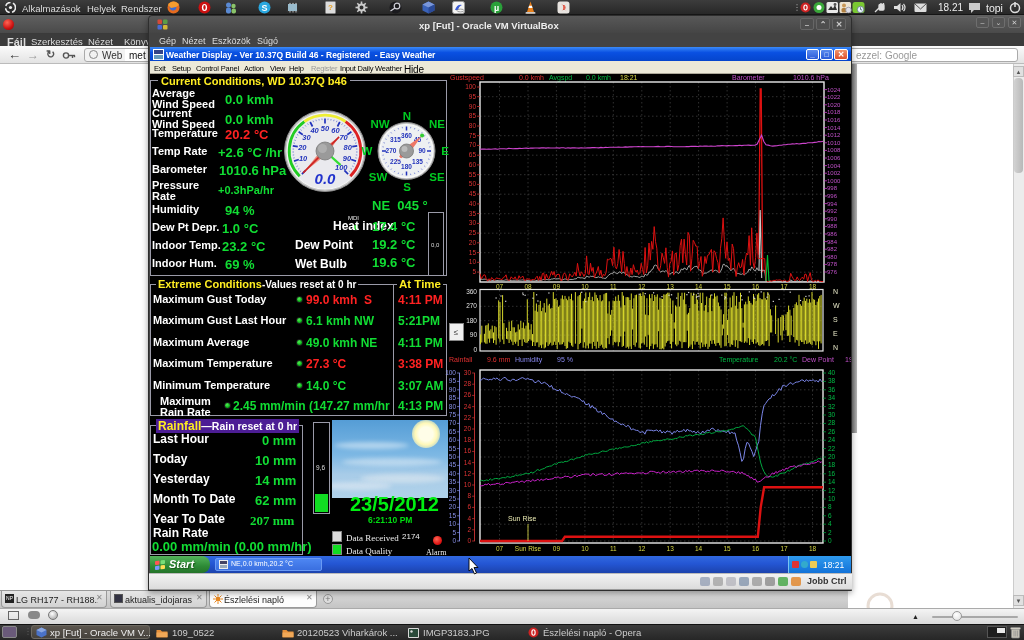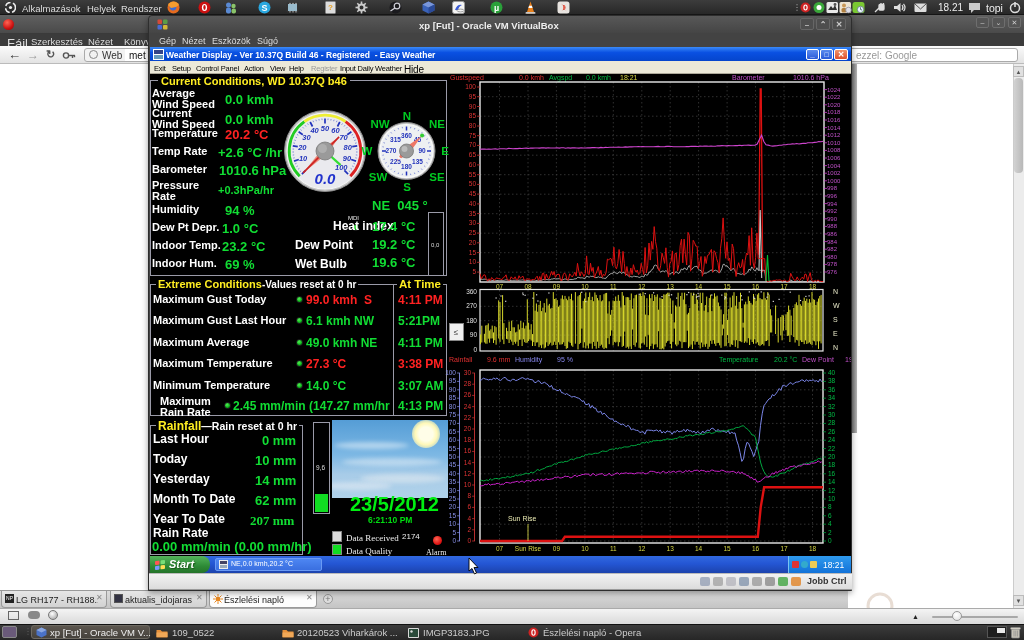--- a/index.html
+++ b/index.html
@@ -23,21 +23,21 @@
   background:radial-gradient(circle at 40% 35%, #55ee55, #00aa11 70%, #007700); border:1px solid #222; }
 </style></head>
 <body>
 <div class="abs" style="left:0;top:15px;width:1024px;height:609px;background:#fff;">
     <div class="abs" style="left:0;top:0;width:1024px;height:19px;background:linear-gradient(#606060,#4a4a4a);border-bottom:1px solid #3a3a3a;"></div>
     <div class="abs" style="left:3px;top:4px;width:11px;height:11px;border-radius:50%;background:radial-gradient(circle at 38% 32%, #ff6655, #cc1111 60%, #880000);"></div>
     <div class="abs" style="left:976px;top:2px;width:13px;height:11px;border:1px solid #6e6e6e;border-radius:2px;background:#555;color:#ccc;font-size:7px;text-align:center;line-height:10px;">–</div>
     <div class="abs" style="left:992px;top:2px;width:13px;height:11px;border:1px solid #6e6e6e;border-radius:2px;background:#555;color:#ccc;font-size:7px;text-align:center;line-height:10px;">⌄</div>
     <div class="abs" style="left:1008px;top:2px;width:13px;height:11px;border:1px solid #6e6e6e;border-radius:2px;background:#555;color:#ccc;font-size:7px;text-align:center;line-height:10px;">✕</div>
     <div class="abs" style="left:0;top:19px;width:1024px;height:12px;background:#3b3b3b;"></div>
-    <div class="abs nw" style="left:7px;top:21px;color:#ddd;font-size:13px;">Fájl</div>
+    <div class="abs nw" style="left:7px;top:21px;color:#ddd;font-size:11px;font-weight:bold;">Fájl</div>
     <div class="abs nw" style="left:31px;top:21px;color:#ddd;font-size:9.5px;">Szerkesztés</div>
     <div class="abs nw" style="left:88px;top:21px;color:#ddd;font-size:9.5px;">Nézet</div>
     <div class="abs nw" style="left:124px;top:21px;color:#ddd;font-size:9.5px;">Könyvjelzők</div>
     <div class="abs" style="left:0;top:31px;width:1024px;height:18px;background:linear-gradient(#fbfbfb,#e3e3e3);border-bottom:1px solid #bbb;"></div>
     <div class="abs" style="left:8px;top:32px;color:#333;font-size:13px;font-weight:bold;">←</div>
     <div class="abs" style="left:27px;top:33px;color:#999;font-size:12px;font-weight:bold;">→</div>
     <div class="abs" style="left:46px;top:33px;color:#555;font-size:11px;font-weight:bold;">↻</div>
     <svg class="abs" style="left:62px;top:36px" width="14" height="9">
       <circle cx="4" cy="4.5" r="2.6" fill="none" stroke="#555" stroke-width="1.4"></circle>
       <line x1="6.5" y1="4.5" x2="13" y2="4.5" stroke="#555" stroke-width="1.4"></line>
@@ -195,21 +195,21 @@
 <div class="abs nw " style="left:398px;top:357px;color:#ff2222;font-weight:bold;font-size:12px;">3:38 PM</div>
 <div class="abs nw wlab" style="left:153px;top:380px;">Minimum Temperature</div>
 <div class="led" style="left:296px;top:382px;"></div>
 <div class="abs nw " style="left:306px;top:379px;color:#11dd33;font-weight:bold;font-size:12px;">14.0 °C</div>
 <div class="abs nw " style="left:398px;top:379px;color:#11dd33;font-weight:bold;font-size:12px;">3:07 AM</div>
 <div class="abs nw wlab" style="left:160px;top:396px;">Maximum<br>Rain Rate</div>
 <div class="led" style="left:224px;top:402px;"></div>
 <div class="abs nw " style="left:233px;top:399px;color:#11dd33;font-weight:bold;font-size:12px;">2.45 mm/min (147.27 mm/hr</div>
 <div class="abs nw " style="left:398px;top:399px;color:#11dd33;font-weight:bold;font-size:12px;">4:13 PM</div>
 <div class="abs" style="left:150px;top:425px;width:153px;height:130px;border:1px solid #9a9aa8;"></div>
-<div class="abs nw " style="left:156px;top:419px;background:#000000;padding:0 2px;font-weight:bold;font-size:12px;text-align:center;"><span style="color:#ffee22;">Rainfall</span><span style="color:#fff;font-size:10.5px;">—Rain reset at 0 hr</span></div>
+<div class="abs nw " style="left:156px;top:419px;background:#4c1d95;padding:0 2px;font-weight:bold;font-size:12px;text-align:center;"><span style="color:#ffee22;">Rainfall</span><span style="color:#fff;font-size:10.5px;">—Rain reset at 0 hr</span></div>
 <div class="abs nw wlab" style="left:153px;top:434px;font-size:12px;">Last Hour</div>
 <div class="abs nw gval" style="left:262px;top:433px;">0 mm</div>
 <div class="abs nw wlab" style="left:153px;top:454px;font-size:12px;">Today</div>
 <div class="abs nw gval" style="left:255px;top:453px;">10 mm</div>
 <div class="abs nw wlab" style="left:153px;top:474px;font-size:12px;">Yesterday</div>
 <div class="abs nw gval" style="left:255px;top:473px;">14 mm</div>
 <div class="abs nw wlab" style="left:153px;top:494px;font-size:12px;">Month To Date</div>
 <div class="abs nw gval" style="left:255px;top:493px;">62 mm</div>
 <div class="abs nw wlab" style="left:153px;top:514px;font-size:12px;">Year To Date</div>
 <div class="abs nw gval" style="left:250px;top:513px;font-family:Liberation Serif, serif;">207 mm</div>

